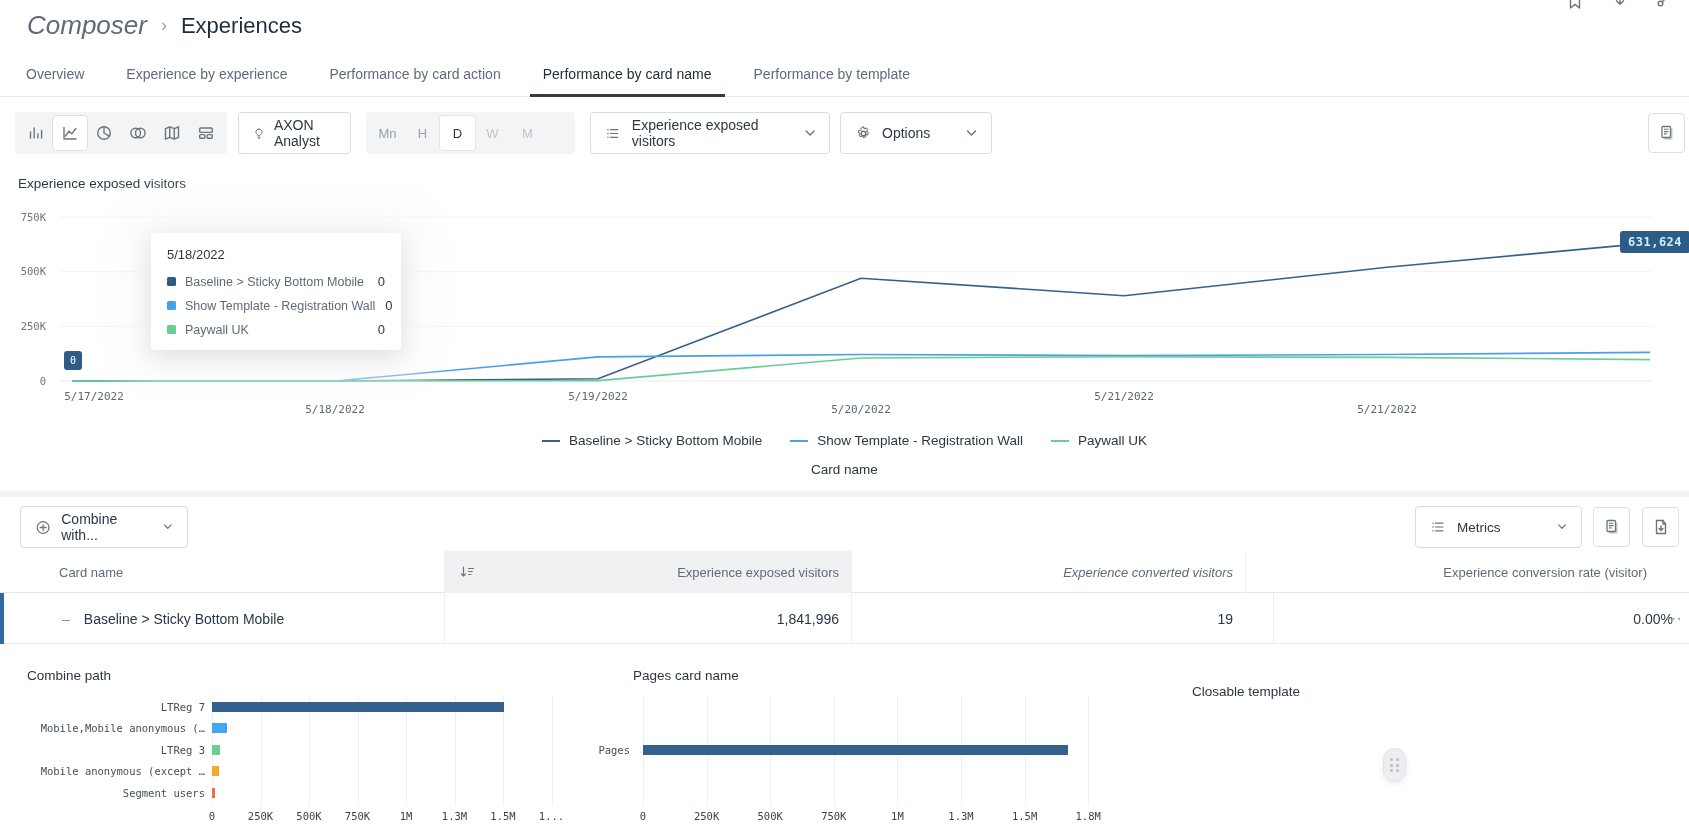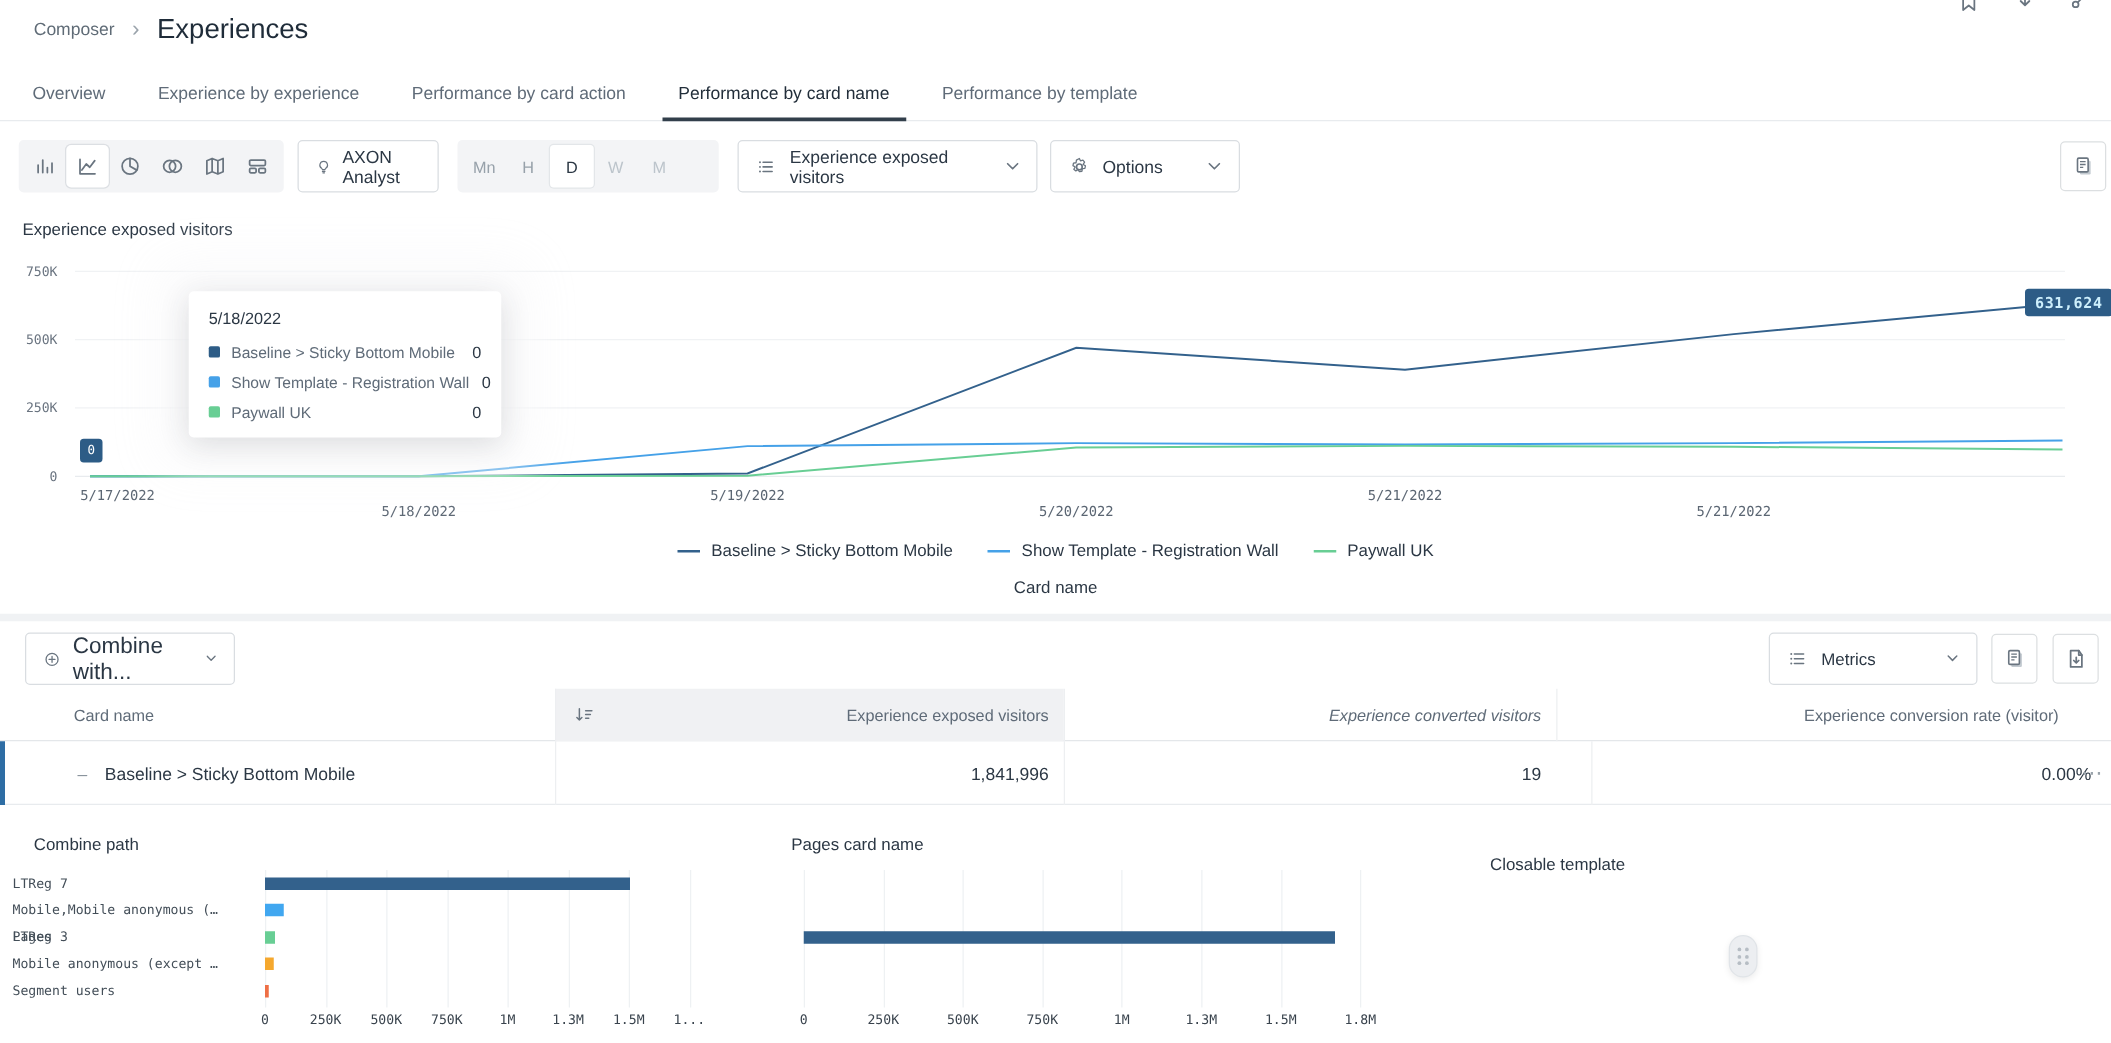--- a/index.html
+++ b/index.html
@@ -2,21 +2,21 @@
 <html><head>
 <meta charset="utf-8">
 <style>
   * { margin:0; padding:0; box-sizing:border-box; }
   html,body { background:#fff; }
   body { font-family:"Liberation Sans",sans-serif; color:#2b3744; }
   .page { position:relative; width:1689px; height:834px; background:#fff; overflow:hidden; }
 
   
   .breadcrumb { position:absolute; left:27px; top:10px; display:flex; align-items:center; gap:14px; }
-  .crumb-root { font-size:14px; color:#5f6b76; }
+  .crumb-root { font-size:26px; color:#5f6b76;font-style:italic; }
   .crumb-sep  { font-size:18px; color:#9aa3ab; }
   .crumb-title{ font-size:22px; color:#1f2c39; font-weight:500; }
   .header-icons { position:absolute; top:-6px; left:1566px; display:flex; gap:27px; }
   .header-icons .hicon { width:18px; height:18px; }
   svg.ic { stroke:#6a7580; fill:none; stroke-width:1.4; stroke-linecap:round; stroke-linejoin:round; }
 
   
   .tab-bar { position:absolute; left:0; top:52px; width:1689px; height:45px; border-bottom:1px solid #e8ebee; display:flex; padding-left:5px; }
   .tab { position:relative; padding:0 21px; display:flex; align-items:center; font-size:14px; color:#5f6b78; cursor:pointer; }
   .tab.active { color:#222e3a; font-weight:500; }
@@ -59,21 +59,21 @@
   .th-cell.sorted { background:#f0f1f3; }
   .col-line { border-left:1px solid #edeff1; }
   .table-row { position:absolute; left:0; top:593px; width:1689px; height:51px; border-bottom:1px solid #e8ebee; }
   .row-accent { position:absolute; left:0; top:0; width:4px; height:51px; background:#2e6da4; }
   .td-cell { position:absolute; top:0; height:51px; display:flex; align-items:center; font-size:14px; color:#2b3744; }
   .tree-dash { color:#8a949d; margin-right:14px; font-size:14px; }
   .row-menu { position:absolute; top:0; height:51px; left:1659px; width:30px; display:flex; align-items:center; justify-content:center; color:#9aa3ab; font-size:17px; letter-spacing:1px; cursor:pointer; }
 
   
   .mini-title { position:absolute; top:668px; font-size:13.5px; color:#2b3744; }
-  .mini-row-label { position:absolute; font-family:"DejaVu Sans Mono",monospace; font-size:10.5px; color:#434e58; text-align:left; white-space:nowrap; }
+  .mini-row-label { position:absolute; font-family:"DejaVu Sans Mono",monospace; font-size:10.5px; color:#434e58; text-align:right; white-space:nowrap; }
   .mini-bar { position:absolute; height:10px; }
   .mini-grid { position:absolute; width:1px; background:#eef1f3; }
   .mini-tick { position:absolute; top:810px; font-family:"DejaVu Sans Mono",monospace; font-size:10.5px; color:#39434d; transform:translateX(-50%); white-space:nowrap; }
   .scroll-pill { position:absolute; left:1383px; top:748px; width:23px; height:34px; background:#eceef1; border:1px solid #e0e4e8; border-radius:12px; box-shadow:0 2px 6px rgba(0,0,0,.08); display:flex; align-items:center; justify-content:center; cursor:grab; }
   .grip { display:grid; grid-template-columns:repeat(2,3px); gap:2.5px; }
   .grip i { width:3px; height:3px; border-radius:50%; background:#b6bdc4; }
 </style>
 </head>
 <body>
 
@@ -254,21 +254,21 @@
       </div>
       <div class="legend-item">
         <span class="legend-dash" style="background: rgb(104, 206, 148);"></span>
         <span>Paywall UK</span>
       </div>
     </div>
   <div class="xaxis-title">Card name</div>
 
   <div class="section-divider"></div>
 
-  <div class="btn" style="left:20px; top:506px; width:168px; padding:4px 14px; gap:10px; font-size:18px;">
+  <div class="btn" style="left:20px; top:506px; width:168px; padding:4px 14px; gap:10px; font-size:14px;">
     <svg class="ic" width="17" height="17" viewBox="0 0 18 18">
         <circle cx="9" cy="9" r="6.5"></circle>
         <path d="M9 5.8v6.4M5.8 9h6.4"></path>
       </svg>
     <span>Combine with...</span>
     <svg class="ic chev" width="10" height="6" viewBox="0 0 10 7">
         <path d="M1 1l4 4 4-4"></path>
       </svg>
   </div>
   <div class="btn" style="left:1415px; top:506px; width:167px; padding:0 14px; gap:11px; font-size:13.5px;">

